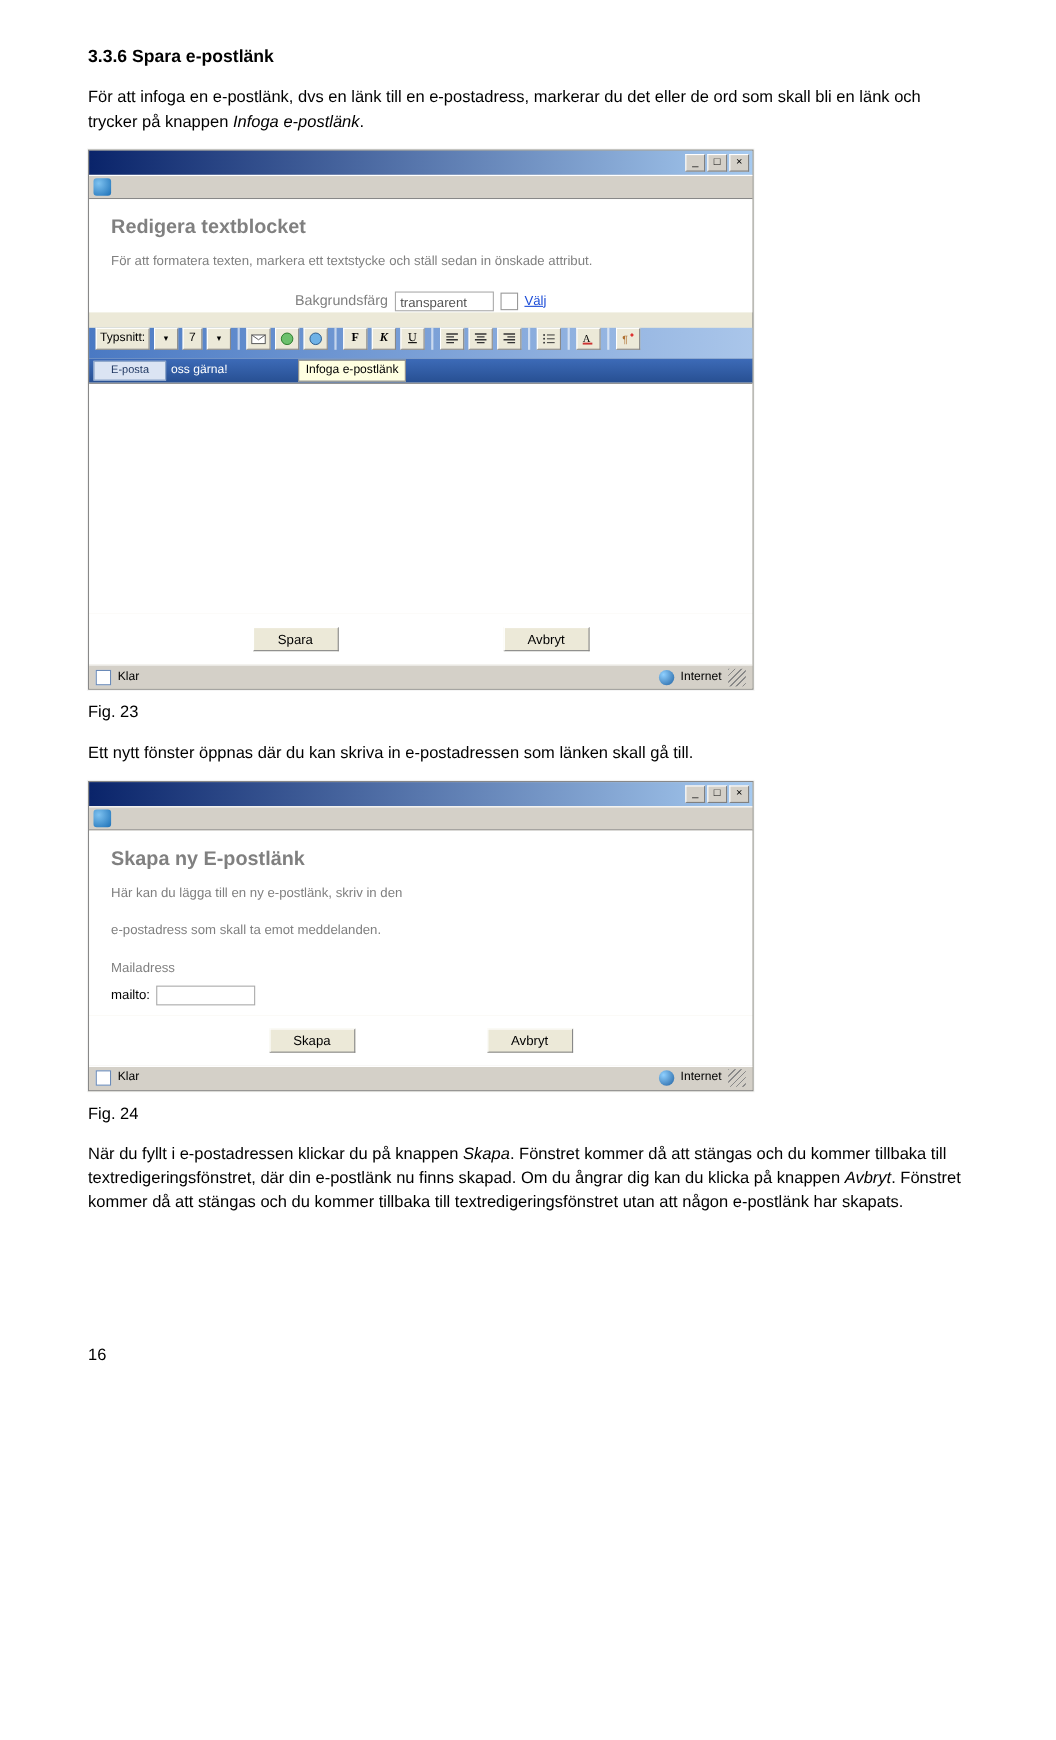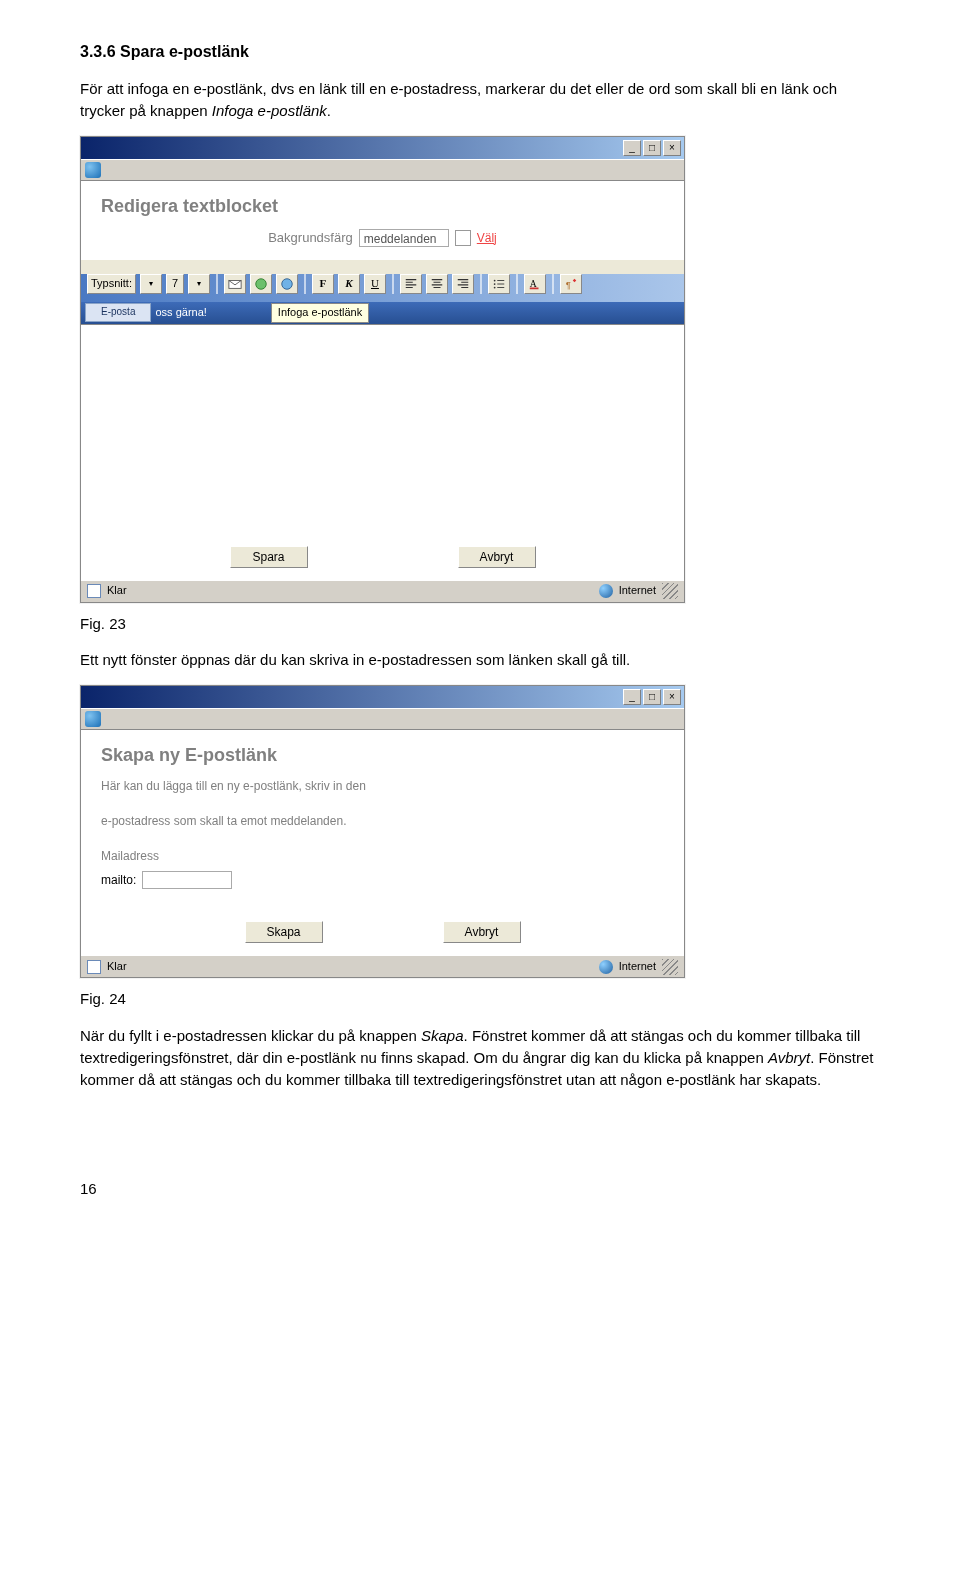--- a/index.html
+++ b/index.html
@@ -14,21 +14,21 @@
     width: 960px;
   }
   .heading {
     font-weight: bold;
     font-size: 16px;
     margin-bottom: 10px;
   }
   .para { margin-bottom: 14px; }
   .italic { font-style: italic; }
   .fig-label { margin: 10px 0 14px 0; font-size: 15px; }
-  .page-num { margin-top: 88px; font-size: 15px; }
+  .page-num { margin-top: 117px; font-size: 15px; }
 
   
   .win {
     width: 605px;
     margin: 6px 0 0 0;
     border: 1px solid #888;
     background: #ece9d8;
     box-shadow: 0 0 0 1px rgba(0,0,0,.05);
   }
   .win-titlebar {
@@ -61,21 +61,21 @@
     gap: 6px;
     font-size: 11px;
   }
   .ie-icon {
     width: 16px; height: 16px;
     background: radial-gradient(circle at 30% 30%, #7ec2f0, #1b6fb6);
     border-radius: 3px;
   }
   .win-content {
     background: #fff;
-    padding: 12px 20px 12px 20px;
+    padding: 12px 20px 1px 20px;
   }
   .panel-title {
     color: #808080;
     font-weight: bold;
     font-size: 18px;
     margin-bottom: 10px;
   }
   .panel-sub {
     color: #808080;
     font-size: 12px;
@@ -100,21 +100,21 @@
     padding: 0 4px;
     font-size: 12px;
     color: #555;
   }
   .swatch {
     width: 16px; height: 16px;
     border: 1px solid #999;
     background: #fff;
   }
   .link-orange {
-    color: #ef4444;
+    color: #1d4ed8;
     text-decoration: underline;
     font-size: 12px;
   }
   
   .grad-toolbar {
     height: 28px;
     background: linear-gradient(to right, #4a79c3 0%, #aac6ea 100%);
     display: flex;
     align-items: flex-start;
     padding: 0 6px;
@@ -249,23 +249,24 @@
   <div class="win-titlebar">
     <div class="wbtn">_</div>
     <div class="wbtn">□</div>
     <div class="wbtn">×</div>
   </div>
   <div class="win-addrbar">
     <span class="ie-icon"></span>
   </div>
   <div class="win-content">
     <div class="panel-title">Redigera textblocket</div>
+    <div class="panel-sub">För att formatera texten, markera ett textstycke och ställ sedan in önskade attribut.</div>
     <div class="bg-row">
       <span>Bakgrundsfärg</span>
-      <span class="bg-input">meddelanden</span>
+      <span class="bg-input">transparent</span>
       <span class="swatch"></span>
       <span class="link-orange">Välj</span>
     </div>
   </div>
 
   <div class="grad-toolbar" style="margin-top:14px;">
     <div class="tbtn">Typsnitt:</div>
     <div class="tbtn tbtn-dd">▾</div>
     <div class="tbtn" style="min-width:18px">7</div>
     <div class="tbtn tbtn-dd">▾</div>

